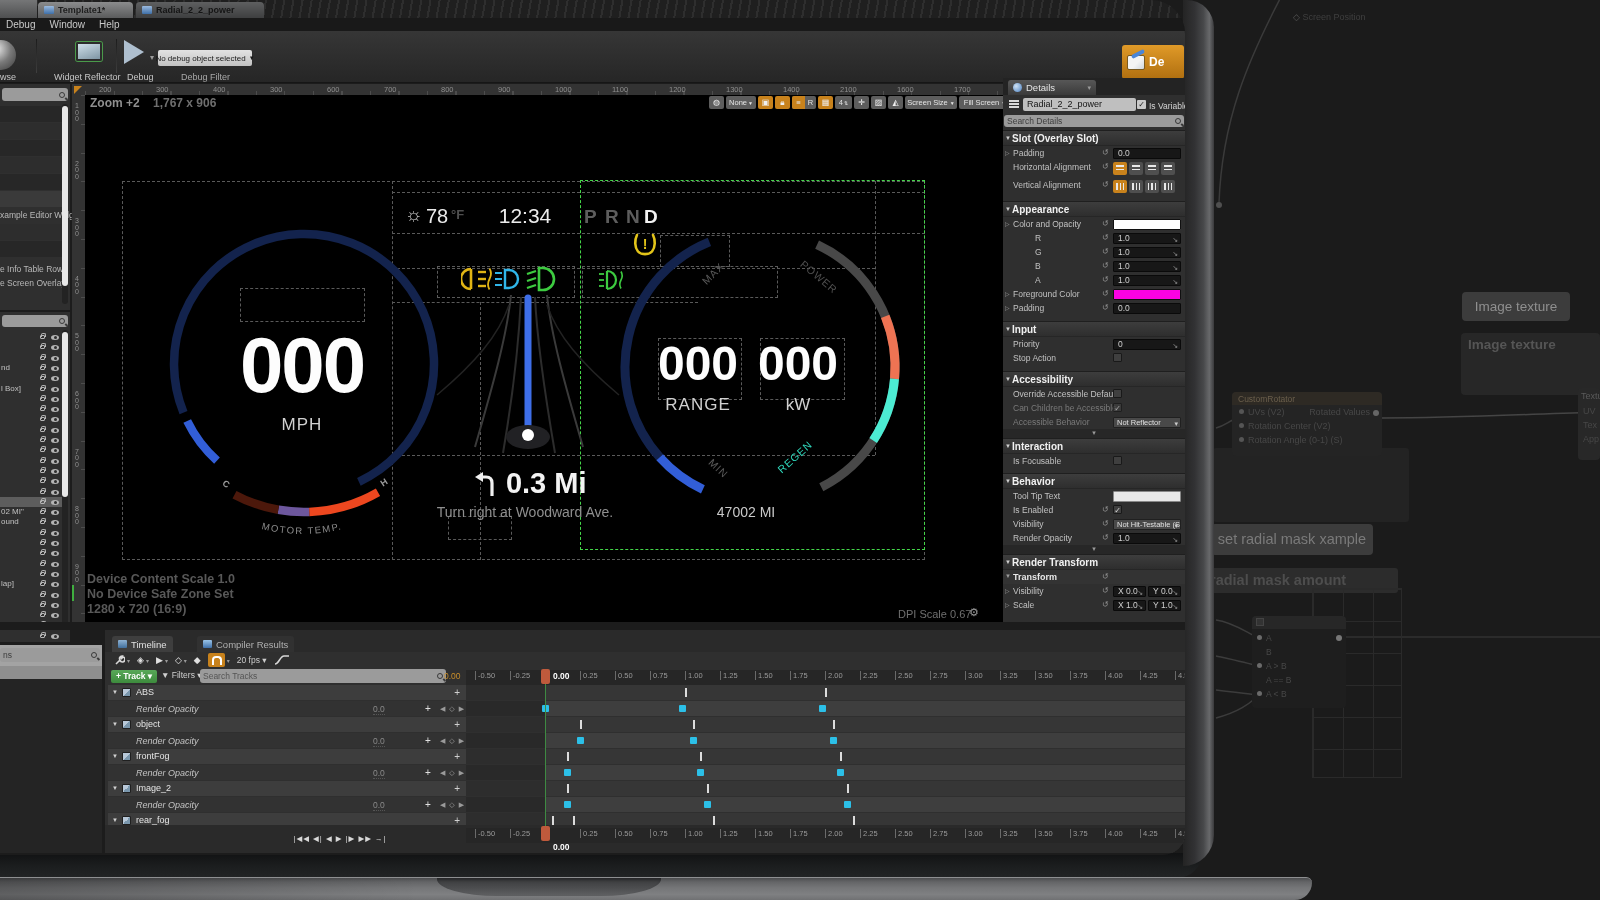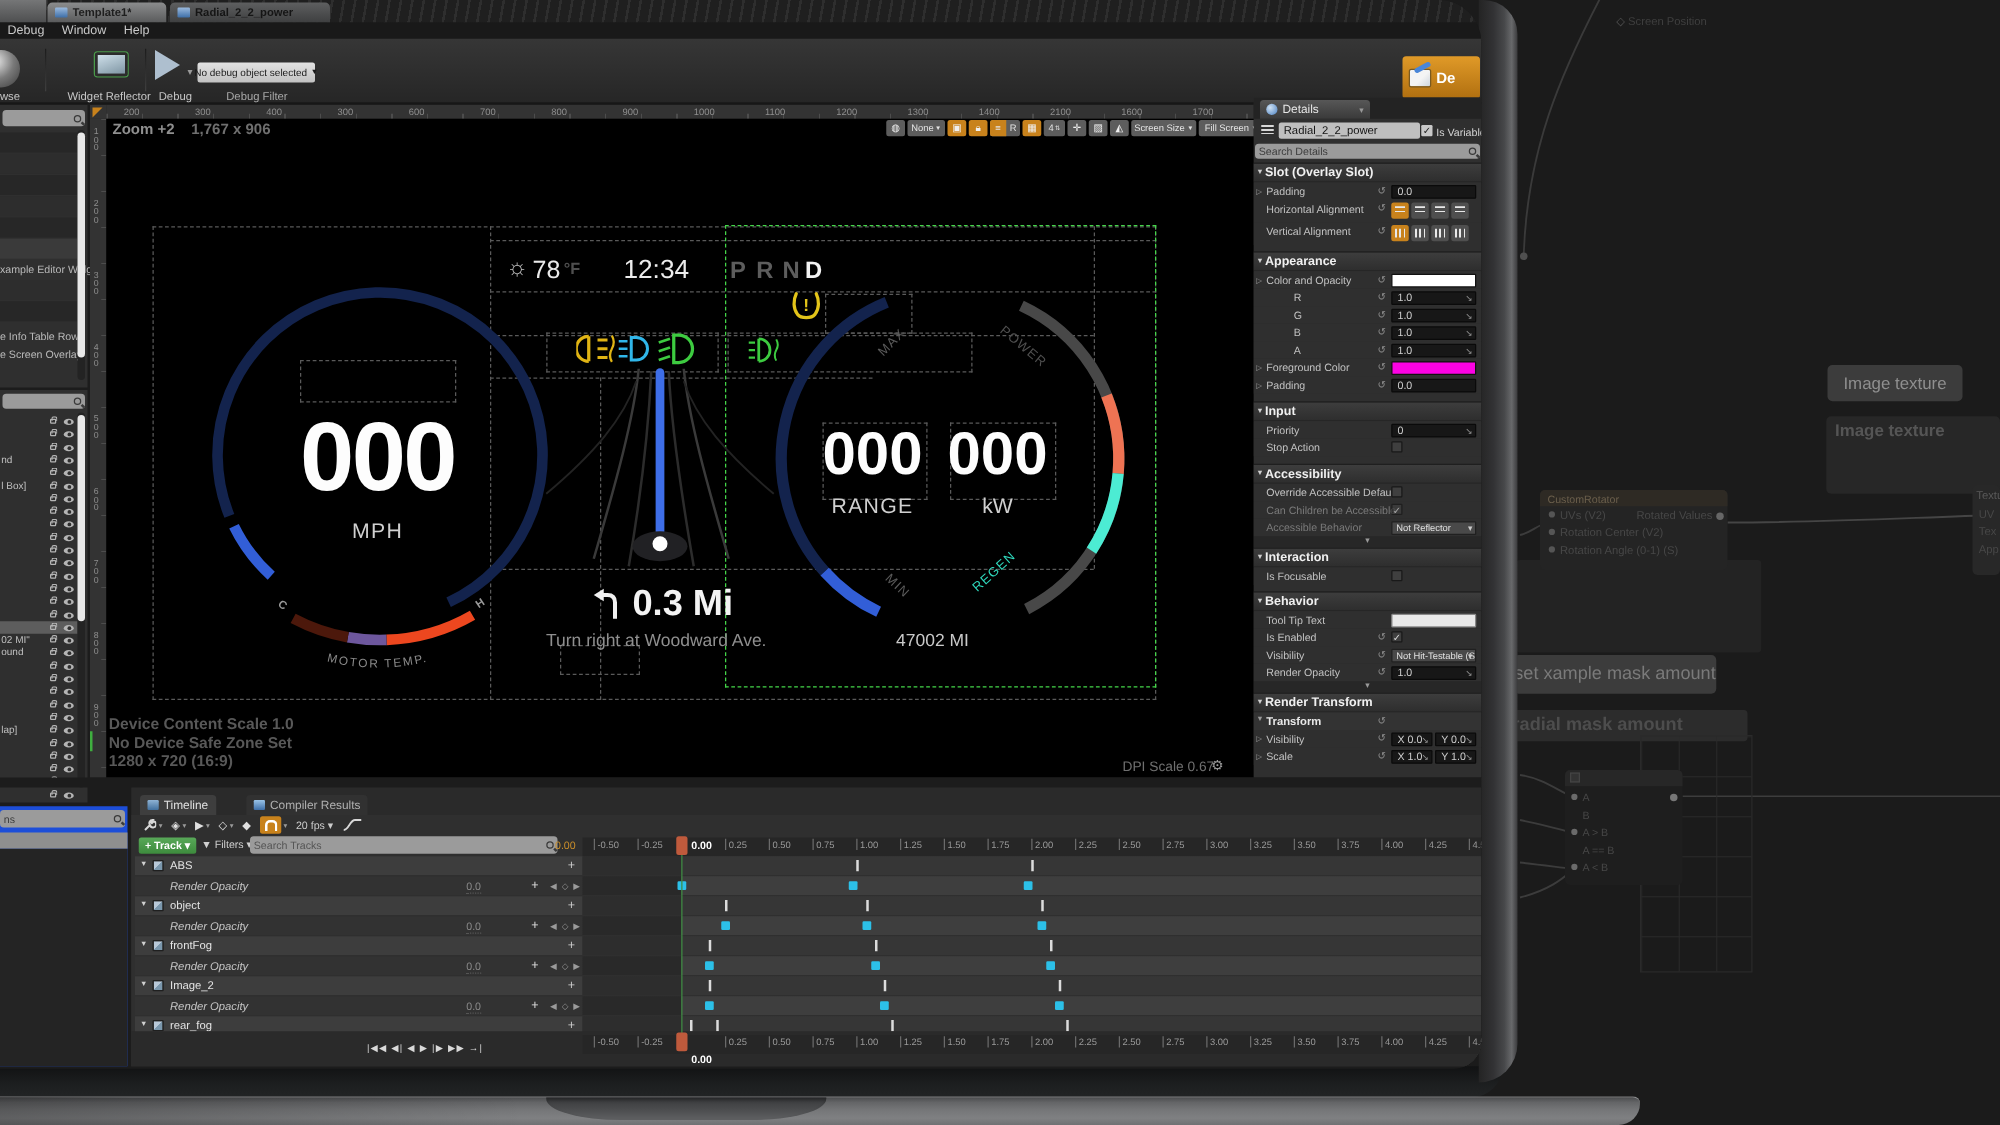--- a/index.html
+++ b/index.html
@@ -193,21 +193,21 @@
     <div style="position:absolute;left:7px;top:17px;width:5px;height:5px;border-radius:50%;background:#555"></div>
     <div style="position:absolute;left:7px;top:31px;width:5px;height:5px;border-radius:50%;background:#555"></div>
     <div style="position:absolute;left:7px;top:45px;width:5px;height:5px;border-radius:50%;background:#555"></div>
   </div>
   <div class="ng-node" style="left:1578px;top:388px;width:22px;height:72px;background:#282828">
     <div class="ng-pin" style="left:3px;top:3px;color:#5a5a5a">Textu</div>
     <div class="ng-pin" style="left:5px;top:18px">UV</div>
     <div class="ng-pin" style="left:5px;top:32px">Tex</div>
     <div class="ng-pin" style="left:5px;top:46px">App</div>
   </div>
-  <div class="ng-tooltip" style="left:1211px;top:524px;width:162px;height:31px;font-size:14.5px;line-height:31px;color:#7a7a7a">set xample mask amount</div>
+  <div class="ng-tooltip" style="left:1211px;top:524px;width:162px;height:31px;font-size:14.5px;line-height:31px;color:#7a7a7a">set radial mask xample</div>
   <div class="abs" style="left:1206px;top:568px;width:192px;height:25px;background:#2c2c2c;border-radius:3px">
     <div style="position:absolute;left:4px;top:4px;font-size:14.5px;font-weight:bold;color:#4d4d4d;white-space:nowrap">radial mask amount</div>
   </div>
   <div class="abs" style="left:1312px;top:588px;width:90px;height:190px;background:linear-gradient(#2a2a2a 0 1px,transparent 1px) 0 0/100% 32px,linear-gradient(90deg,#2a2a2a 0 1px,transparent 1px) 0 0/30px 100%;border:1px solid #2a2a2a"></div>
   <div class="ng-node" style="left:1252px;top:616px;width:94px;height:92px;background:#1e1e1e">
     <div style="position:absolute;left:0;top:0;width:94px;height:13px;background:#272727;border-radius:4px 4px 0 0"></div>
     <div style="position:absolute;left:4px;top:2px;width:8px;height:8px;background:#333;border:1px solid #444"></div>
     <div class="ng-pin" style="left:14px;top:17px;font-size:8.5px">A</div>
     <div class="ng-pin" style="left:14px;top:31px;font-size:8.5px">B</div>
     <div class="ng-pin" style="left:14px;top:45px;font-size:8.5px">A &gt; B</div>
@@ -411,21 +411,21 @@
         </div>
         <div class="hrow" style="top: 318.7px;">
           <div class="lockico"></div>
           <div class="eyeico"></div>
         </div>
       </div>
     <div class="scrollbar" style="left:62px;top:18px;height:300px">
         <div class="thumb" style="top:2px;height:165px"></div>
       </div>
   </div>
-  <div class="panel" id="animations-panel" style="left:0;top:645px;width:102px;height:208px;background:#1d4ed8">
+  <div class="panel" id="animations-panel" style="left:0;top:645px;width:102px;height:208px;background:#a3a3a3">
     <div class="searchbox" style="left:0px;top:3px;width:100px;height:14px">
         <span>ns</span>
         <div class="mag"></div>
       </div>
     <div style="position:absolute;left:0;top:21px;width:102px;height:13px;background:#8f8f8f"></div>
     <div style="position:absolute;left:0;top:34px;width:102px;height:174px;background:#242424"></div>
   </div>
 
   <div id="canvas-panel">
     <div id="ruler-top">

